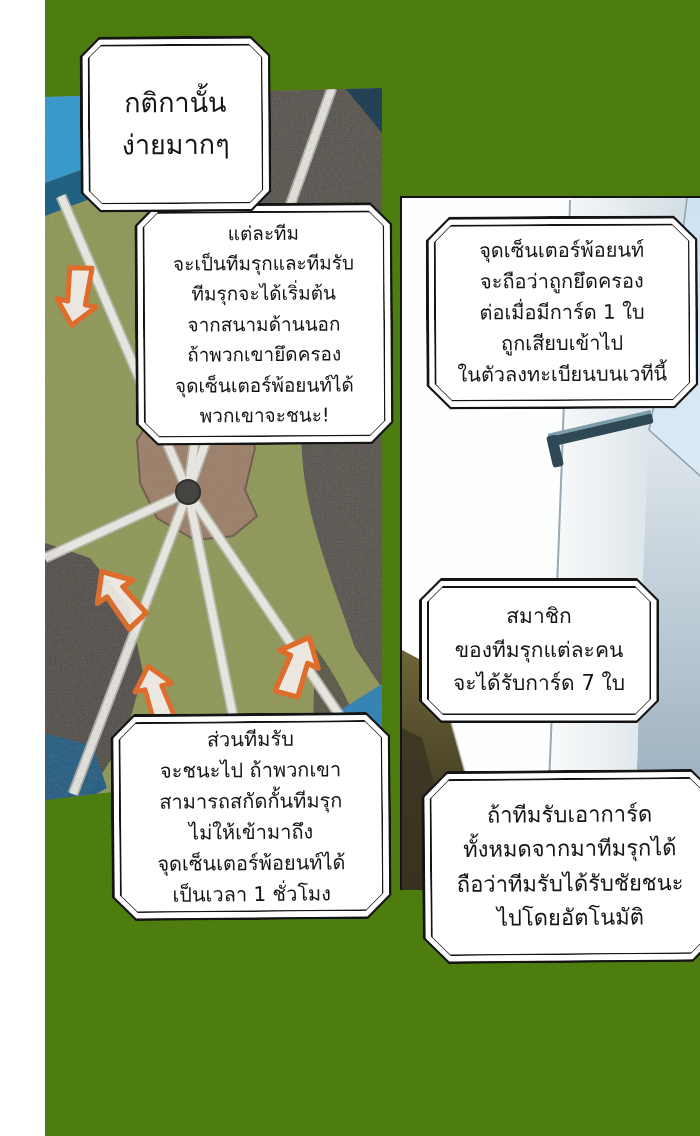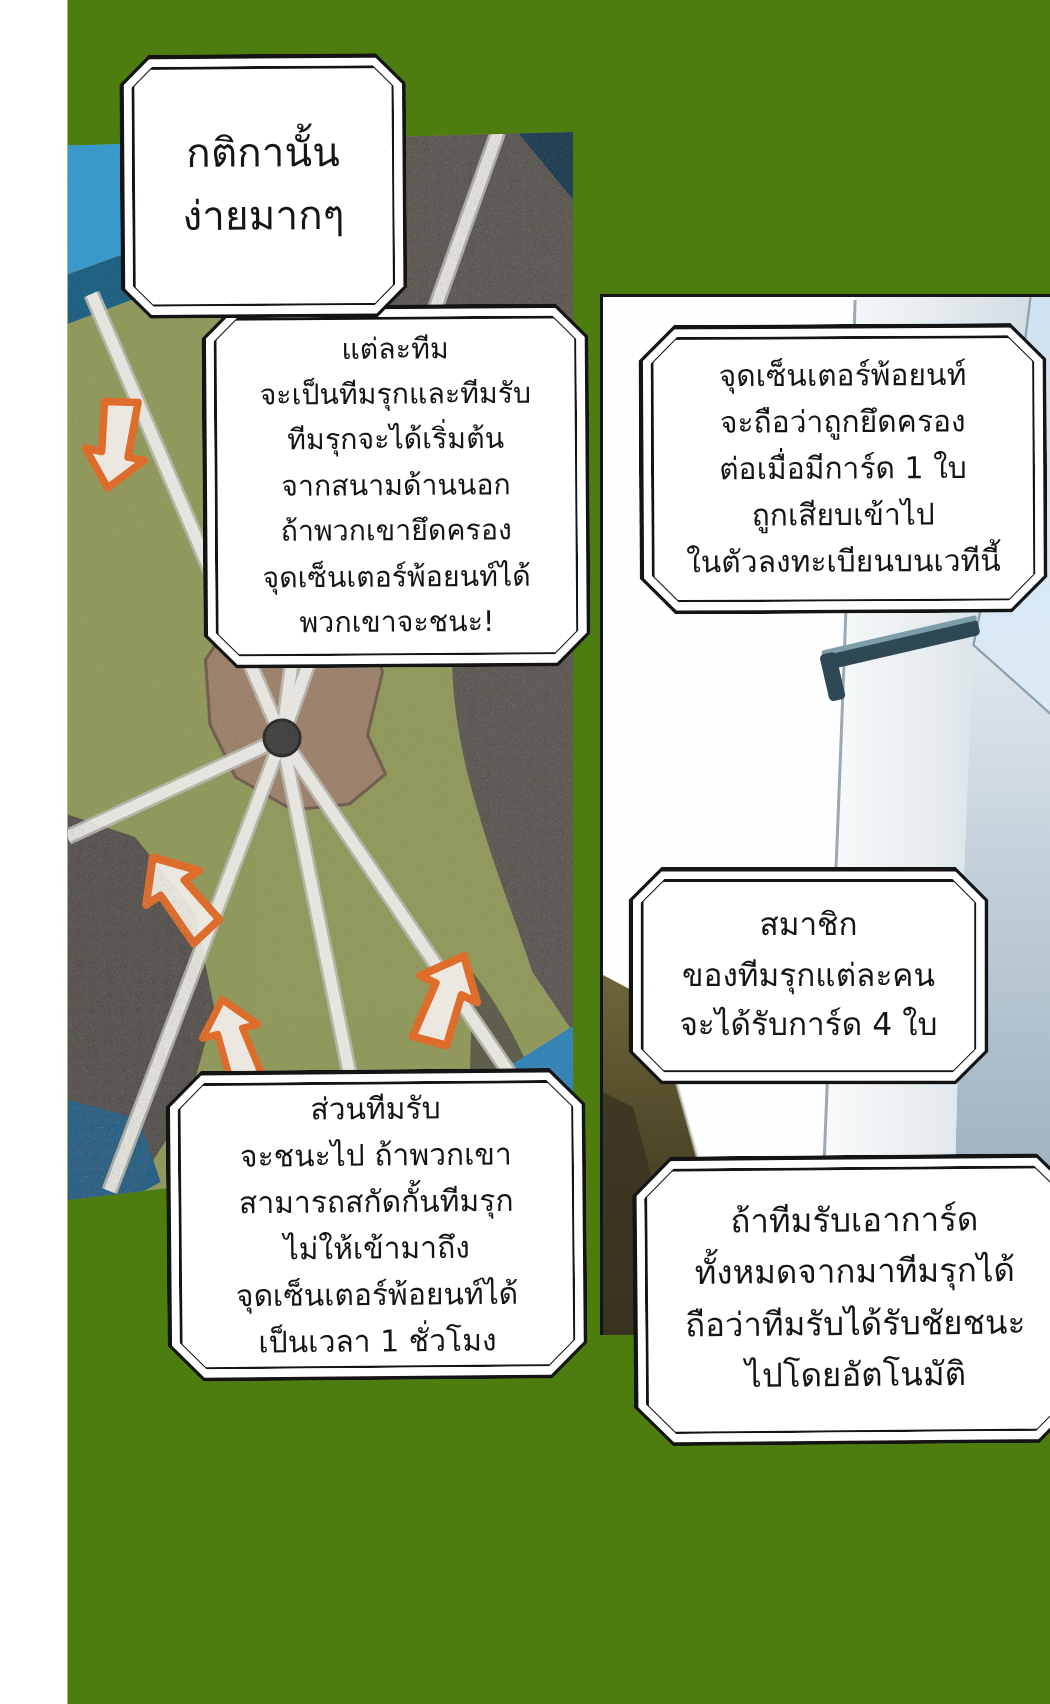--- a/index.html
+++ b/index.html
@@ -188,21 +188,21 @@
 ในตัวลงทะเบียนบนเวทีนี้</div>
   </div>
 
   <div class="nbox" style="--c:22px;left:374px;top:578px;width:240px;height:145px;">
     <div class="b1"></div>
     <div class="b2"></div>
     <div class="b3"></div>
     <div class="b4"></div>
     <div class="box-text" style="font-size:21px;line-height:1.6;">สมาชิก
 ของทีมรุกแต่ละคน
-จะได้รับการ์ด 4 ใบ</div>
+จะได้รับการ์ด 7 ใบ</div>
   </div>
 
   <div class="nbox" style="--c:24px;left:66px;top:713px;width:280px;height:207px;transform:rotate(-0.5deg);">
     <div class="b1"></div>
     <div class="b2"></div>
     <div class="b3"></div>
     <div class="b4"></div>
     <div class="box-text" style="font-size:20px;line-height:1.55;">ส่วนทีมรับ
 จะชนะไป ถ้าพวกเขา
 สามารถสกัดกั้นทีมรุก

